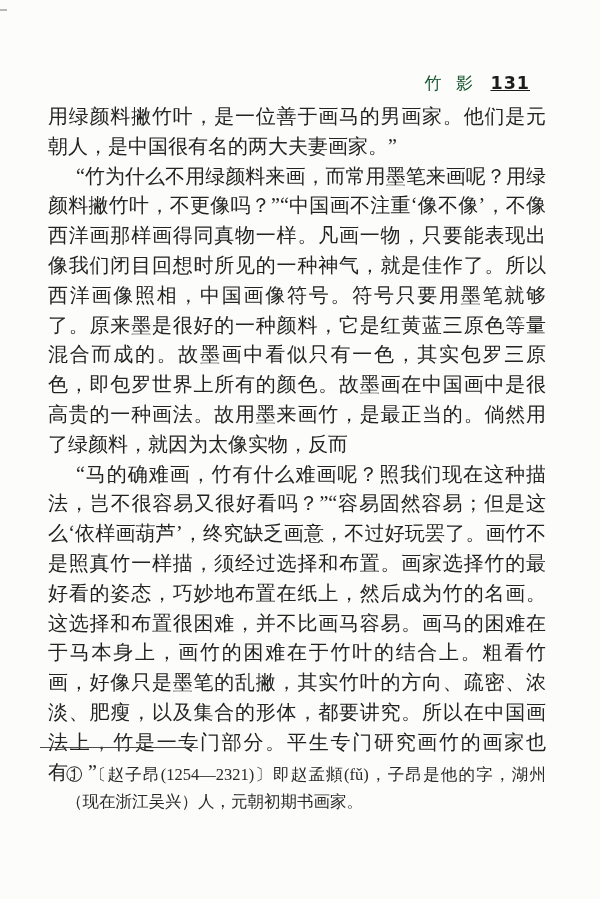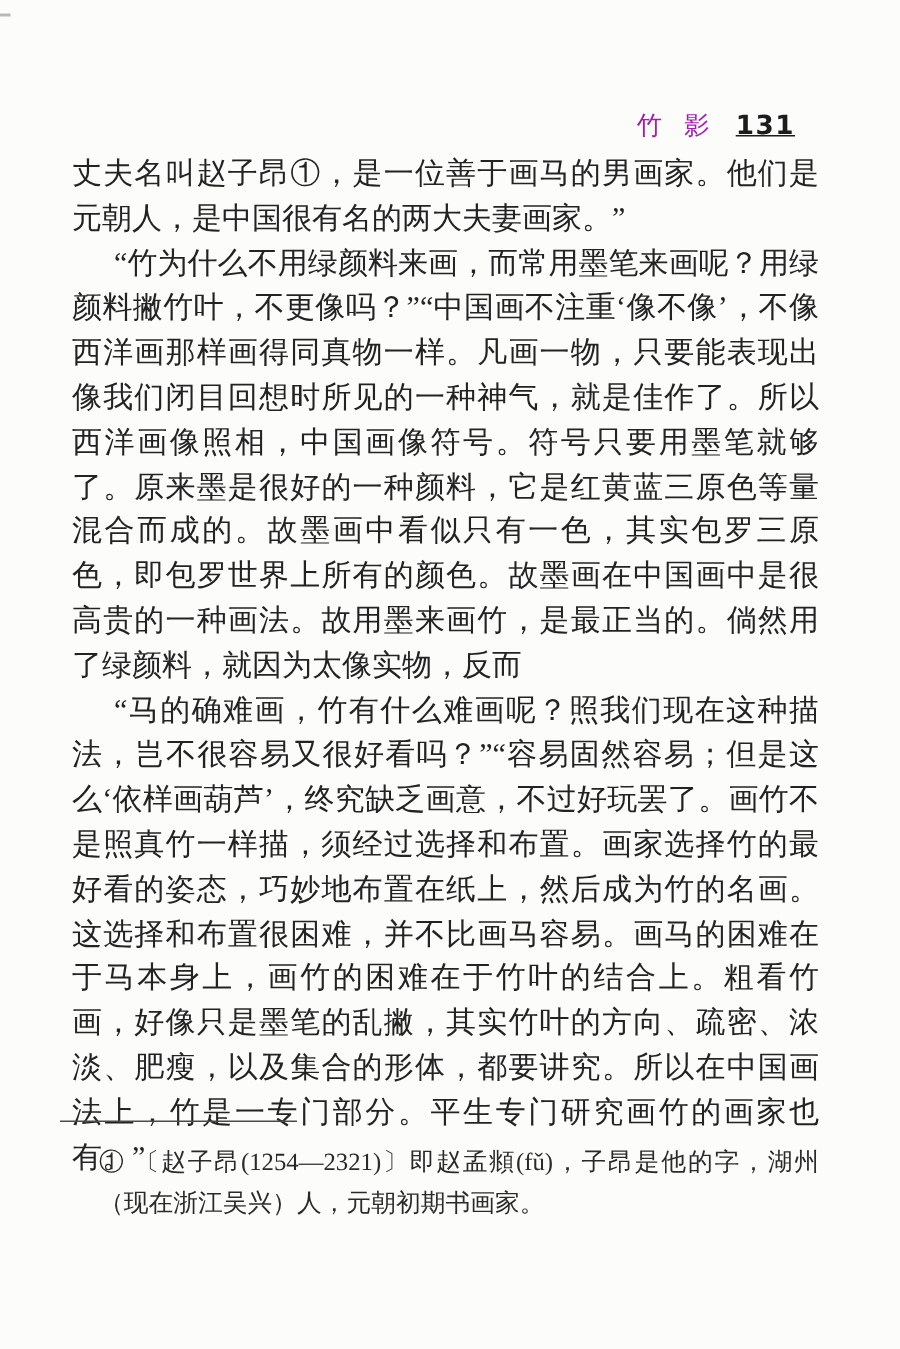--- a/index.html
+++ b/index.html
@@ -26,21 +26,21 @@
     position: absolute;
     top: 72px;
     left: 0;
     right: 70px;
     text-align: right;
     white-space: nowrap;
   }
   .chapter-title {
     font-size: 17px;
     letter-spacing: 0.85em;
-    color: #a21caf;
+    color: #14532d;
   }
   .page-number {
     font-family: "DejaVu Sans", "Liberation Sans", sans-serif;
     font-weight: bold;
     font-size: 17.5px;
     color: #1c1c1c;
     letter-spacing: 1px;
     margin-left: 3px;
     text-decoration: underline;
   }
@@ -85,21 +85,21 @@
 
 <div class="page">
 
   <div class="scan-artifact"></div>
 
   <div class="running-head">
     <span class="chapter-title">竹影</span><span class="page-number">131</span>
   </div>
 
   <div class="body-text">
-    <p>丈夫名叫赵子昂①，是一位善于画马的男画家。他们是元朝人，是中国很有名的两大夫妻画家。”</p>
+    <p>用绿颜料撇竹叶，是一位善于画马的男画家。他们是元朝人，是中国很有名的两大夫妻画家。”</p>
     <p class="indent">“竹为什么不用绿颜料来画，而常用墨笔来画呢？用绿颜料撇竹叶，不更像吗？”“中国画不注重‘像不像’，不像西洋画那样画得同真物一样。凡画一物，只要能表现出像我们闭目回想时所见的一种神气，就是佳作了。所以西洋画像照相，中国画像符号。符号只要用墨笔就够了。原来墨是很好的一种颜料，它是红黄蓝三原色等量混合而成的。故墨画中看似只有一色，其实包罗三原色，即包罗世界上所有的颜色。故墨画在中国画中是很高贵的一种画法。故用墨来画竹，是最正当的。倘然用了绿颜料，就因为太像实物，反而</p>
     <p class="indent">“马的确难画，竹有什么难画呢？照我们现在这种描法，岂不很容易又很好看吗？”“容易固然容易；但是这么‘依样画葫芦’，终究缺乏画意，不过好玩罢了。画竹不是照真竹一样描，须经过选择和布置。画家选择竹的最好看的姿态，巧妙地布置在纸上，然后成为竹的名画。这选择和布置很困难，并不比画马容易。画马的困难在于马本身上，画竹的困难在于竹叶的结合上。粗看竹画，好像只是墨笔的乱撇，其实竹叶的方向、疏密、浓淡、肥瘦，以及集合的形体，都要讲究。所以在中国画法上，竹是一专门部分。平生专门研究画竹的画家也有。”</p>
   </div>
 
   <div class="footnote-divider"></div>
 
   <div class="footnote">
     <span class="fn-marker">①</span><span>〔赵子昂(1254—2321)〕即赵孟頫(fǔ)，子昂是他的字，湖州（现在浙江吴兴）人，元朝初期书画家。</span>
   </div>
 

